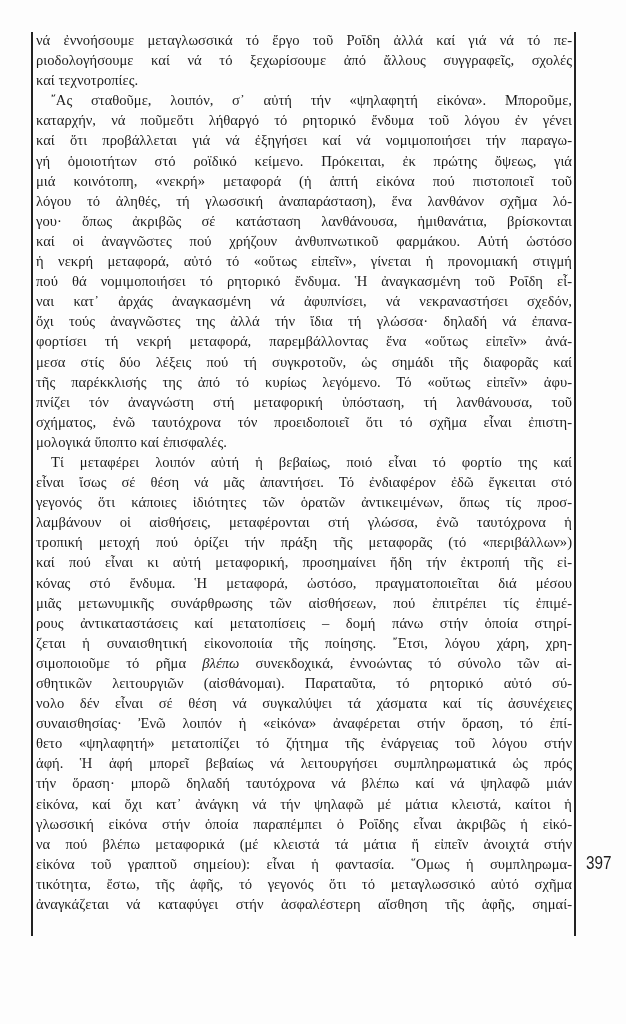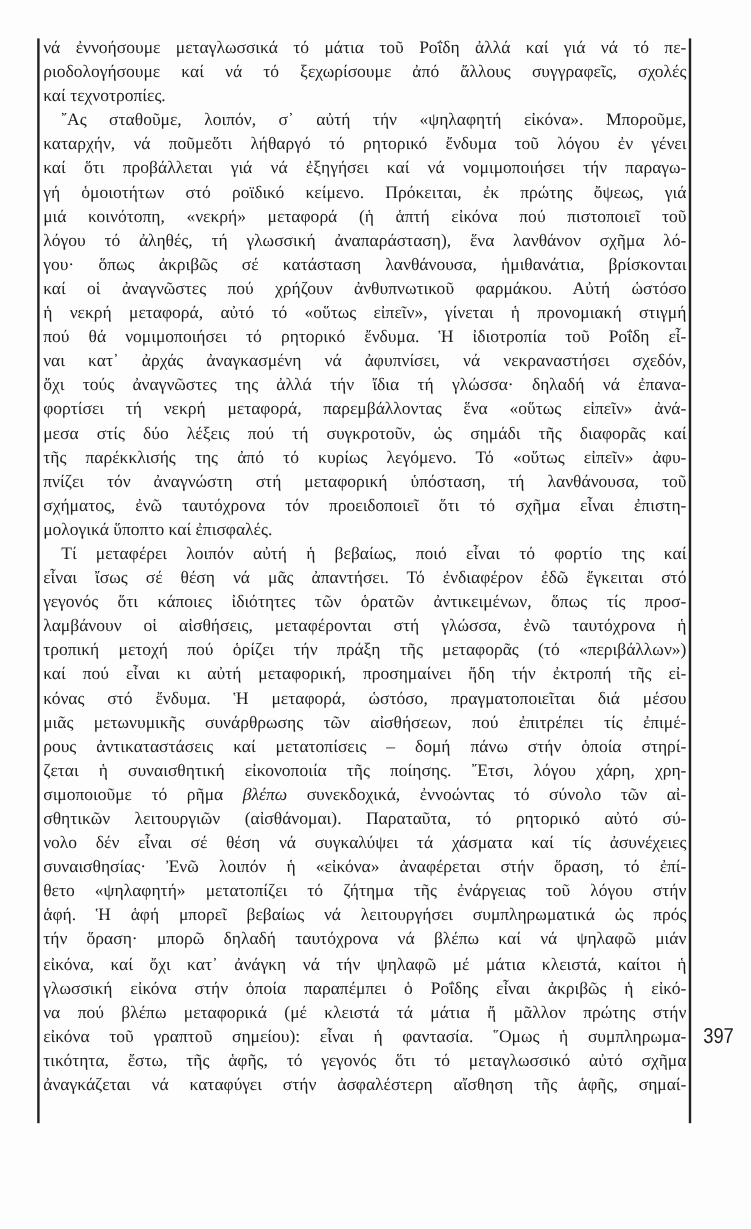--- a/index.html
+++ b/index.html
@@ -30,33 +30,33 @@
   }
   em { }
 </style>
 </head>
 <body>
 
 <div class="left-rule"></div>
 <div class="right-rule"></div>
 
 <div class="page" id="page-body">
-    <span class="line">νά ἐννοήσουμε μεταγλωσσικά τό μάτια τοῦ Ροΐδη ἀλλά καί γιά νά τό πε-</span>
+    <span class="line">νά ἐννοήσουμε μεταγλωσσικά τό ἔργο τοῦ Ροΐδη ἀλλά καί γιά νά τό πε-</span>
     <span class="line">ριοδολογήσουμε καί νά τό ξεχωρίσουμε ἀπό ἄλλους συγγραφεῖς, σχολές</span>
     <span class="line last">καί τεχνοτροπίες.</span>
     <span class="line indent">῎Ας σταθοῦμε, λοιπόν, σ᾽ αὐτή τήν «ψηλαφητή εἰκόνα». Μποροῦμε,</span>
     <span class="line">καταρχήν, νά ποῦμεὅτι λήθαργό τό ρητορικό ἔνδυμα τοῦ λόγου ἐν γένει</span>
     <span class="line">καί ὅτι προβάλλεται γιά νά ἐξηγήσει καί νά νομιμοποιήσει τήν παραγω-</span>
     <span class="line">γή ὁμοιοτήτων στό ροϊδικό κείμενο. Πρόκειται, ἐκ πρώτης ὄψεως, γιά</span>
     <span class="line">μιά κοινότοπη, «νεκρή» μεταφορά (ἡ ἁπτή εἰκόνα πού πιστοποιεῖ τοῦ</span>
     <span class="line">λόγου τό ἀληθές, τή γλωσσική ἀναπαράσταση), ἕνα λανθάνον σχῆμα λό-</span>
     <span class="line">γου· ὅπως ἀκριβῶς σέ κατάσταση λανθάνουσα, ἡμιθανάτια, βρίσκονται</span>
     <span class="line">καί οἱ ἀναγνῶστες πού χρήζουν ἀνθυπνωτικοῦ φαρμάκου. Αὐτή ὡστόσο</span>
     <span class="line">ἡ νεκρή μεταφορά, αὐτό τό «οὕτως εἰπεῖν», γίνεται ἡ προνομιακή στιγμή</span>
-    <span class="line">πού θά νομιμοποιήσει τό ρητορικό ἔνδυμα. Ἡ ἰδιοτροπία τοῦ Ροΐδη εἶ-</span>
+    <span class="line">πού θά νομιμοποιήσει τό ρητορικό ἔνδυμα. Ἡ ἀναγκασμένη τοῦ Ροΐδη εἶ-</span>
     <span class="line">ναι κατ᾽ ἀρχάς ἀναγκασμένη νά ἀφυπνίσει, νά νεκραναστήσει σχεδόν,</span>
     <span class="line">ὄχι τούς ἀναγνῶστες της ἀλλά τήν ἴδια τή γλώσσα· δηλαδή νά ἐπανα-</span>
     <span class="line">φορτίσει τή νεκρή μεταφορά, παρεμβάλλοντας ἕνα «οὕτως εἰπεῖν» ἀνά-</span>
     <span class="line">μεσα στίς δύο λέξεις πού τή συγκροτοῦν, ὡς σημάδι τῆς διαφορᾶς καί</span>
     <span class="line">τῆς παρέκκλισής της ἀπό τό κυρίως λεγόμενο. Τό «οὕτως εἰπεῖν» ἀφυ-</span>
     <span class="line">πνίζει τόν ἀναγνώστη στή μεταφορική ὑπόσταση, τή λανθάνουσα, τοῦ</span>
     <span class="line">σχήματος, ἐνῶ ταυτόχρονα τόν προειδοποιεῖ ὅτι τό σχῆμα εἶναι ἐπιστη-</span>
     <span class="line last">μολογικά ὕποπτο καί ἐπισφαλές.</span>
     <span class="line indent">Τί μεταφέρει λοιπόν αὐτή ἡ βεβαίως, ποιό εἶναι τό φορτίο της καί</span>
     <span class="line">εἶναι ἴσως σέ θέση νά μᾶς ἀπαντήσει. Τό ἐνδιαφέρον ἐδῶ ἔγκειται στό</span>
@@ -70,19 +70,19 @@
     <span class="line">ζεται ἡ συναισθητική εἰκονοποιία τῆς ποίησης. ῎Ετσι, λόγου χάρη, χρη-</span>
     <span class="line"><span>σιμοποιοῦμε τό ρῆμα </span><em>βλέπω</em><span> συνεκδοχικά, ἐννοώντας τό σύνολο τῶν αἰ-</span></span>
     <span class="line">σθητικῶν λειτουργιῶν (αἰσθάνομαι). Παραταῦτα, τό ρητορικό αὐτό σύ-</span>
     <span class="line">νολο δέν εἶναι σέ θέση νά συγκαλύψει τά χάσματα καί τίς ἀσυνέχειες</span>
     <span class="line">συναισθησίας· Ἐνῶ λοιπόν ἡ «εἰκόνα» ἀναφέρεται στήν ὅραση, τό ἐπί-</span>
     <span class="line">θετο «ψηλαφητή» μετατοπίζει τό ζήτημα τῆς ἐνάργειας τοῦ λόγου στήν</span>
     <span class="line">ἁφή. Ἡ ἁφή μπορεῖ βεβαίως νά λειτουργήσει συμπληρωματικά ὡς πρός</span>
     <span class="line">τήν ὅραση· μπορῶ δηλαδή ταυτόχρονα νά βλέπω καί νά ψηλαφῶ μιάν</span>
     <span class="line">εἰκόνα, καί ὄχι κατ᾽ ἀνάγκη νά τήν ψηλαφῶ μέ μάτια κλειστά, καίτοι ἡ</span>
     <span class="line">γλωσσική εἰκόνα στήν ὁποία παραπέμπει ὁ Ροΐδης εἶναι ἀκριβῶς ἡ εἰκό-</span>
-    <span class="line">να πού βλέπω μεταφορικά (μέ κλειστά τά μάτια ἤ μᾶλλον πρώτης στήν</span>
+    <span class="line">να πού βλέπω μεταφορικά (μέ κλειστά τά μάτια ἤ εἰπεῖν ἀνοιχτά στήν</span>
     <span class="line">εἰκόνα τοῦ γραπτοῦ σημείου): εἶναι ἡ φαντασία. ῞Ομως ἡ συμπληρωμα-</span>
     <span class="line">τικότητα, ἔστω, τῆς ἁφῆς, τό γεγονός ὅτι τό μεταγλωσσικό αὐτό σχῆμα</span>
     <span class="line">ἀναγκάζεται νά καταφύγει στήν ἀσφαλέστερη αἴσθηση τῆς ἁφῆς, σημαί-</span>
   </div>
 
 <div class="page-number">397</div>
 
 </body></html>

